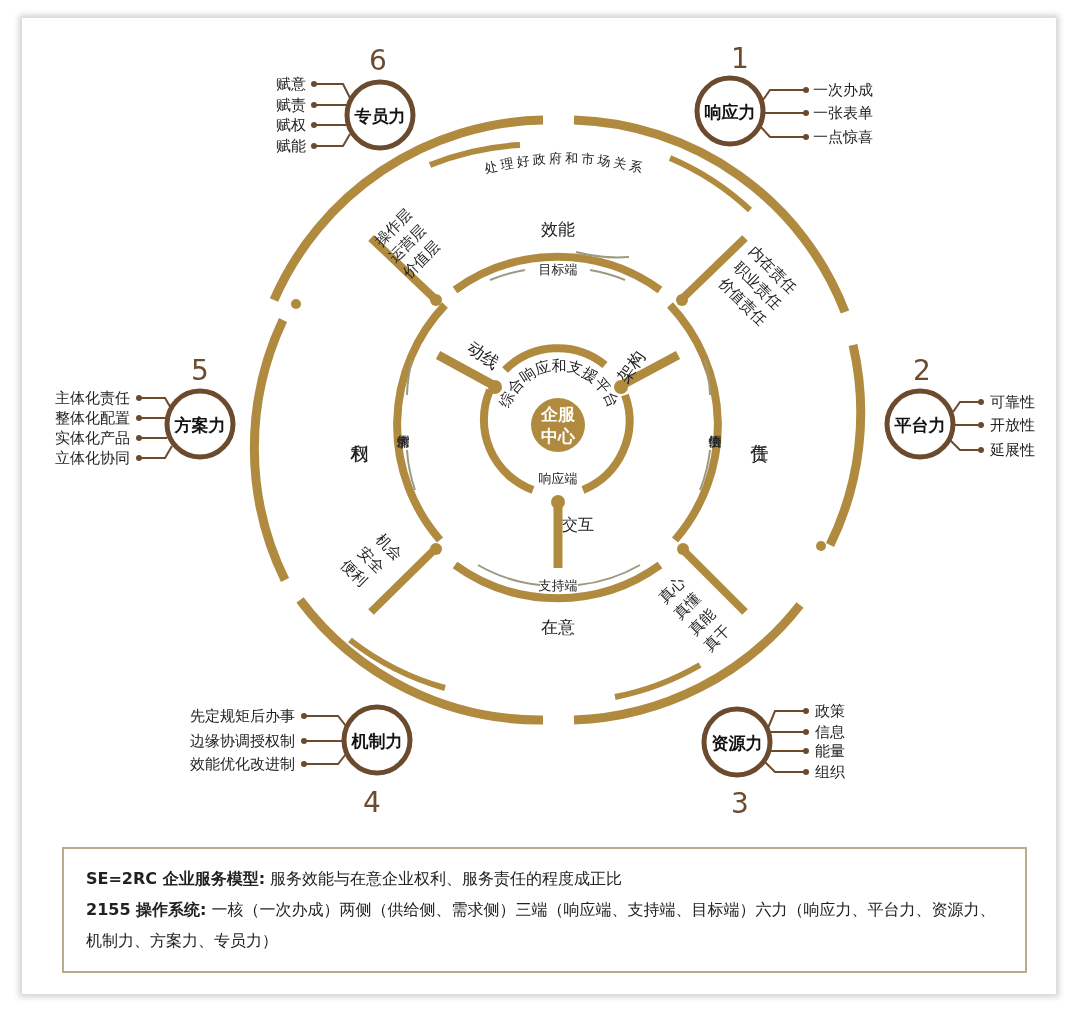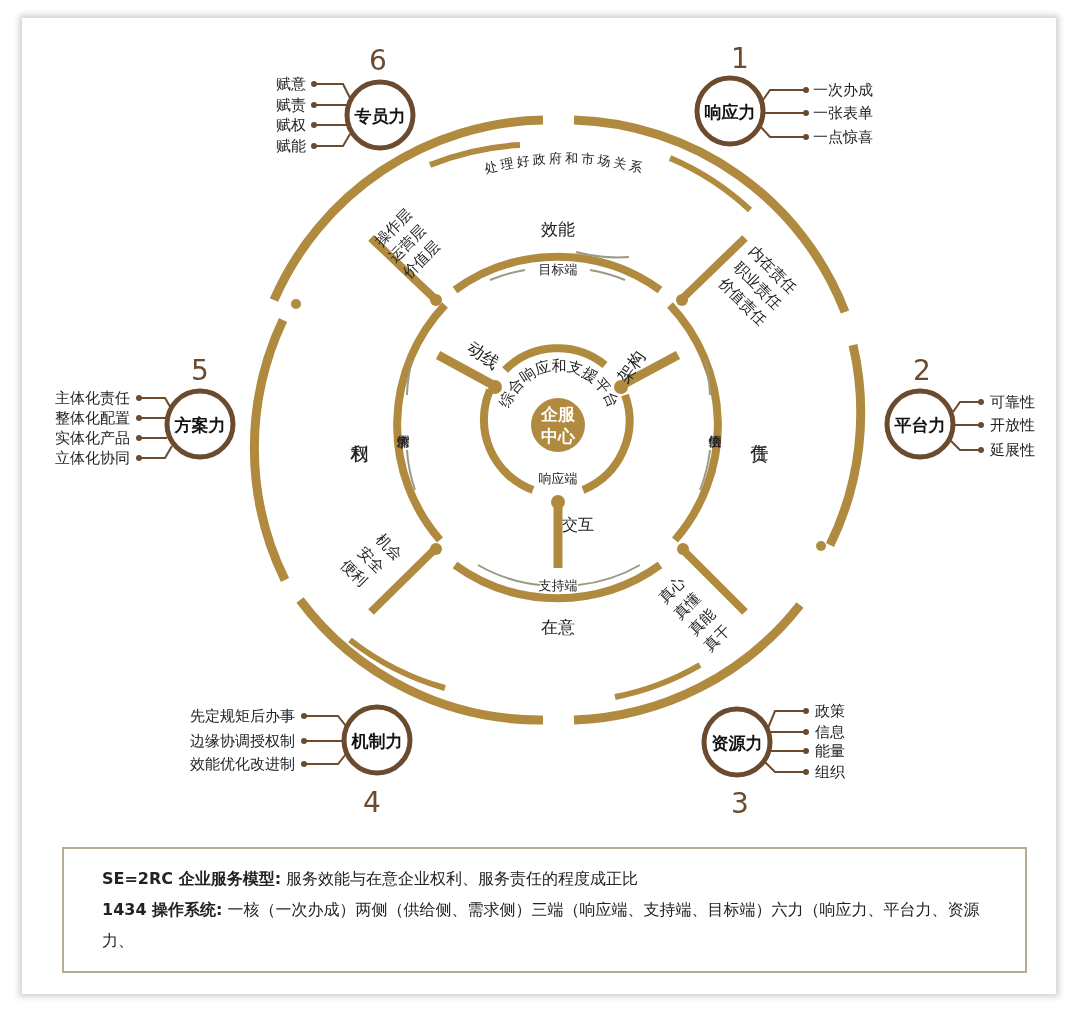--- a/index.html
+++ b/index.html
@@ -1,20 +1,20 @@
 <!DOCTYPE html>
 <html><head>
 <meta charset="utf-8">
 <style>
   html,body{margin:0;padding:0;background:#fff;}
   body{width:1080px;height:1012px;position:relative;overflow:hidden;font-family:"DejaVu Sans","Liberation Sans",sans-serif;color:#222;}
   .frame{position:absolute;left:22px;top:18px;width:1034px;height:976px;background:#fff;box-shadow:0 0 6px 3px rgba(0,0,0,0.18);}
   svg.diagram{position:absolute;left:0;top:0;}
   .txt{font-family:"DejaVu Sans","Liberation Sans",sans-serif;fill:#222;}
-  .note{position:absolute;left:62px;top:847px;width:965px;height:126px;border:2px solid #b6ad8e;box-sizing:border-box;padding:14px 38px;font-size:16px;line-height:31px;color:#222;}
+  .note{position:absolute;left:62px;top:847px;width:965px;height:126px;border:2px solid #b6ad8e;box-sizing:border-box;padding:14px 22px;font-size:16px;line-height:31px;color:#222;}
   .note b{font-weight:bold;}
 </style>
 </head>
 <body>
 
 <div class="frame"></div>
 
 <svg class="diagram" width="1080" height="1012" viewBox="0 0 1080 1012">
   <defs>
     <path id="outerTextArc" d="M 440 190 A 300 300 0 0 1 690 190" fill="none"></path>
@@ -259,14 +259,15 @@
       </g>
     <text class="txt" x="306" y="89" text-anchor="end" font-size="15">赋意</text>
     <text class="txt" x="306" y="110" text-anchor="end" font-size="15">赋责</text>
     <text class="txt" x="306" y="130" text-anchor="end" font-size="15">赋权</text>
     <text class="txt" x="306" y="151" text-anchor="end" font-size="15">赋能</text>
   </g>
 </svg>
 
 <div class="note">
   <div><b>SE=2RC 企业服务模型:</b><span> 服务效能与在意企业权利、服务责任的程度成正比</span></div>
-  <div><b>1434 操作系统:</b><span> 一核（一次办成）两侧（供给侧、需求侧）三端（响应端、支持端、目标端）六力（响应力、平台力、资源力、</span></div>
+  <div><b>2155 操作系统:</b><span> 一核（一次办成）两侧（供给侧、需求侧）三端（响应端、支持端、目标端）六力（响应力、平台力、资源力、</span></div>
+  <div><span>机制力、方案力、专员力）</span></div>
 </div>
 
 </body></html>

